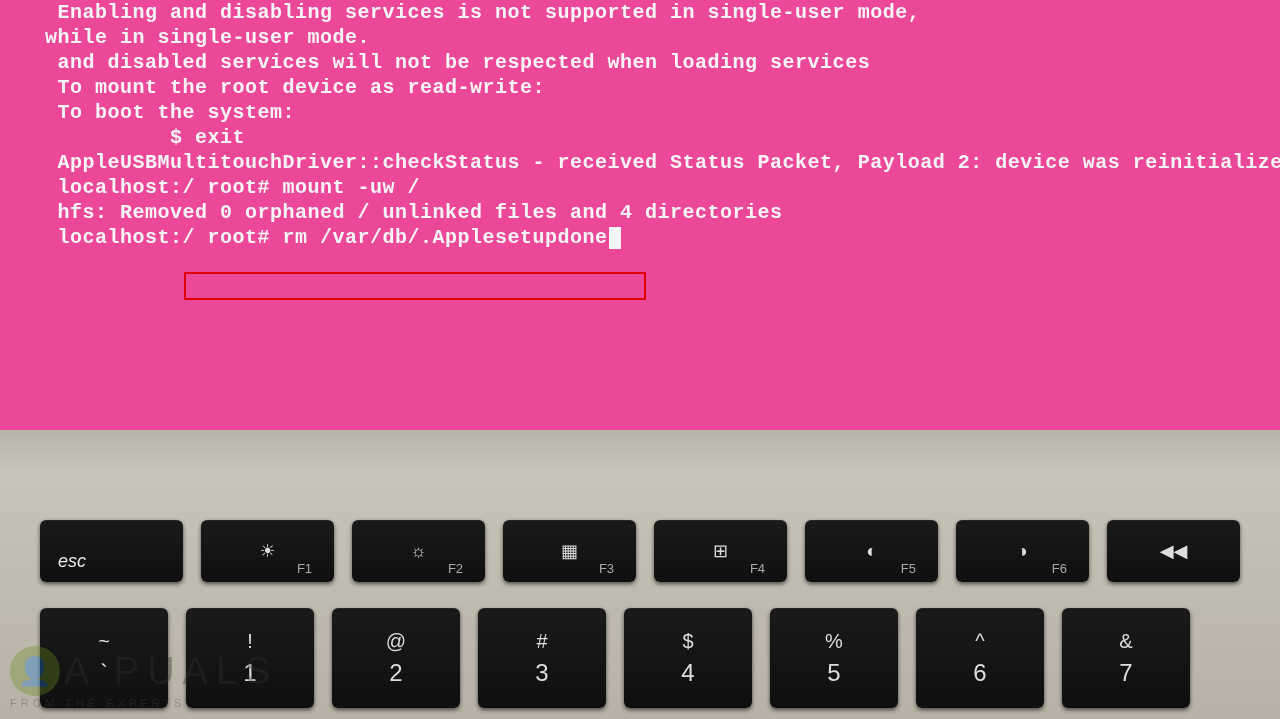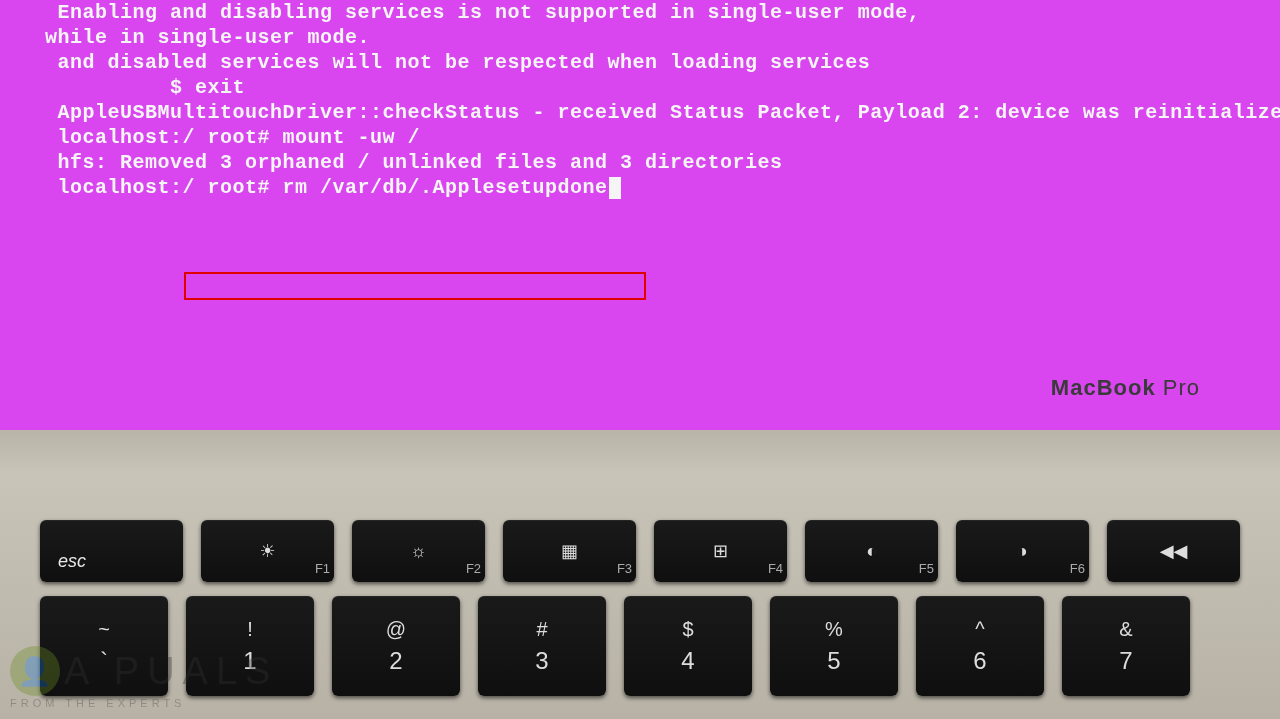--- a/index.html
+++ b/index.html
@@ -10,21 +10,21 @@
       font-family: 'Courier New', monospace;
       overflow: hidden;
       position: relative;
     }
     .screen {
       position: absolute;
       top: 0;
       left: 0;
       width: 1280px;
       height: 478px;
-      background: #d946ef;
+      background: #ec4899;
       color: #f5f5f5;
       padding: 0;
       font-size: 20px;
       line-height: 25px;
       font-weight: bold;
       letter-spacing: 0.5px;
       border-bottom: 20px solid #0a0a0a;
     }
     .terminal-line {
       white-space: pre;
@@ -68,21 +68,21 @@
       background: linear-gradient(to bottom, #b8b4a8 0%, #c8c4b8 15%, #b8b2a6 100%);
     }
     .keyboard {
       position: absolute;
       top: 520px;
       left: 0;
       width: 1280px;
       height: 200px;
       display: flex;
       flex-direction: column;
-      gap: 14px;
+      gap: 26px;
       padding: 0 40px;
     }
     .key-row {
       display: flex;
       gap: 18px;
     }
     .key {
       background: linear-gradient(to bottom, #1a1a1a 0%, #0f0f0f 100%);
       border-radius: 6px;
       box-shadow: 0 2px 4px rgba(0,0,0,0.6), inset 0 1px 0 rgba(255,255,255,0.05);
@@ -103,21 +103,21 @@
       height: 62px;
       font-style: italic;
       font-size: 18px;
       justify-content: flex-end;
       align-items: flex-start;
       padding: 0 0 10px 18px;
     }
     .fn-label {
       position: absolute;
       bottom: 6px;
-      right: 4px;
+      right: 22px;
       font-size: 13px;
       color: #aaa;
     }
     .fn-icon {
       font-size: 18px;
       color: #ddd;
     }
     .num-key {
       width: 128px;
       height: 100px;
@@ -170,29 +170,28 @@
       margin-top: 1px;
     }
   </style>
 </head>
 <body>
 
 <div class="screen">
   <div class="terminal-line"> Enabling and disabling services is not supported in single-user mode,</div>
   <div class="terminal-line">while in single-user mode.</div>
   <div class="terminal-line"> and disabled services will not be respected when loading services</div>
+  <div class="terminal-line"> To mount the root device as read-write:</div>
+  <div class="terminal-line"> To boot the system:</div>
   <div class="terminal-line">          $ exit</div>
   <div class="terminal-line"> AppleUSBMultitouchDriver::checkStatus - received Status Packet, Payload 2: device was reinitialize</div>
   <div class="terminal-line"> localhost:/ root# mount -uw /</div>
-  <div class="terminal-line"> hfs: Removed 3 orphaned / unlinked files and 3 directories</div>
+  <div class="terminal-line"> hfs: Removed 0 orphaned / unlinked files and 4 directories</div>
   <div class="terminal-line"><span> localhost:/ root# rm /var/db/.Applesetupdone</span><span class="cursor-block"></span></div>
   <div class="highlight-box"></div>
-  <div class="macbook-label">
-    <span>MacBook</span> <span class="pro">Pro</span>
-  </div>
 </div>
 
 <div class="chassis"></div>
 
 <div class="keyboard">
   <div class="key-row">
     <div class="key esc-key">
         <span>esc</span>
       </div>
     <div class="key fn-key">

